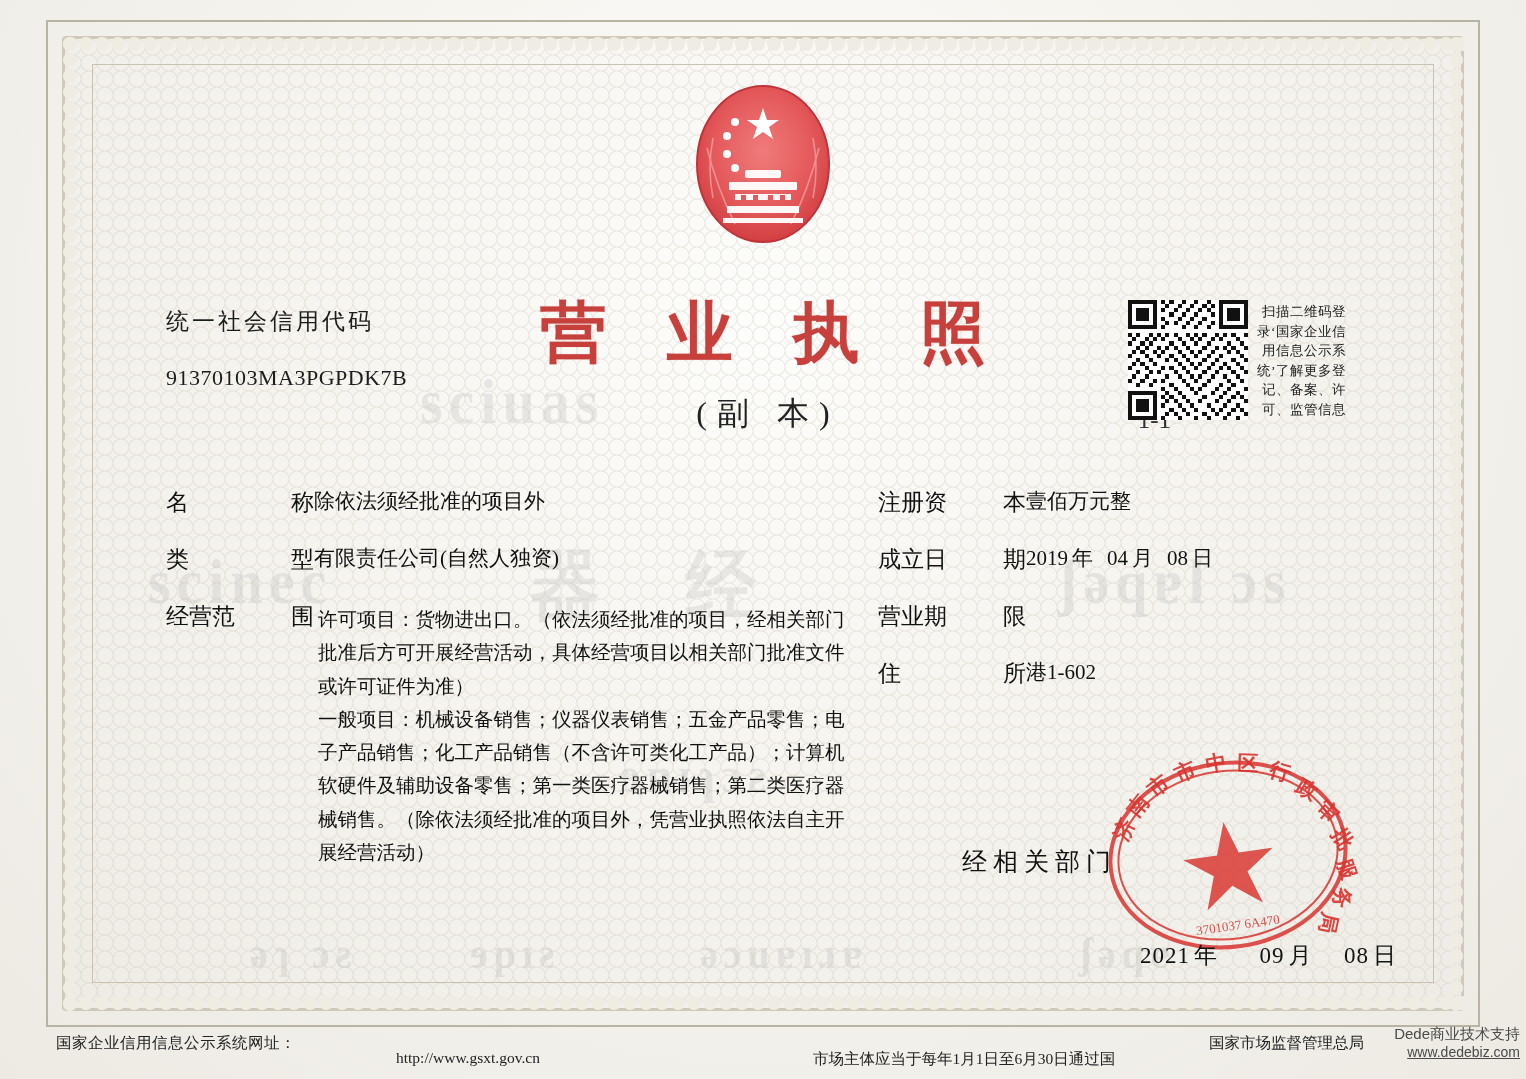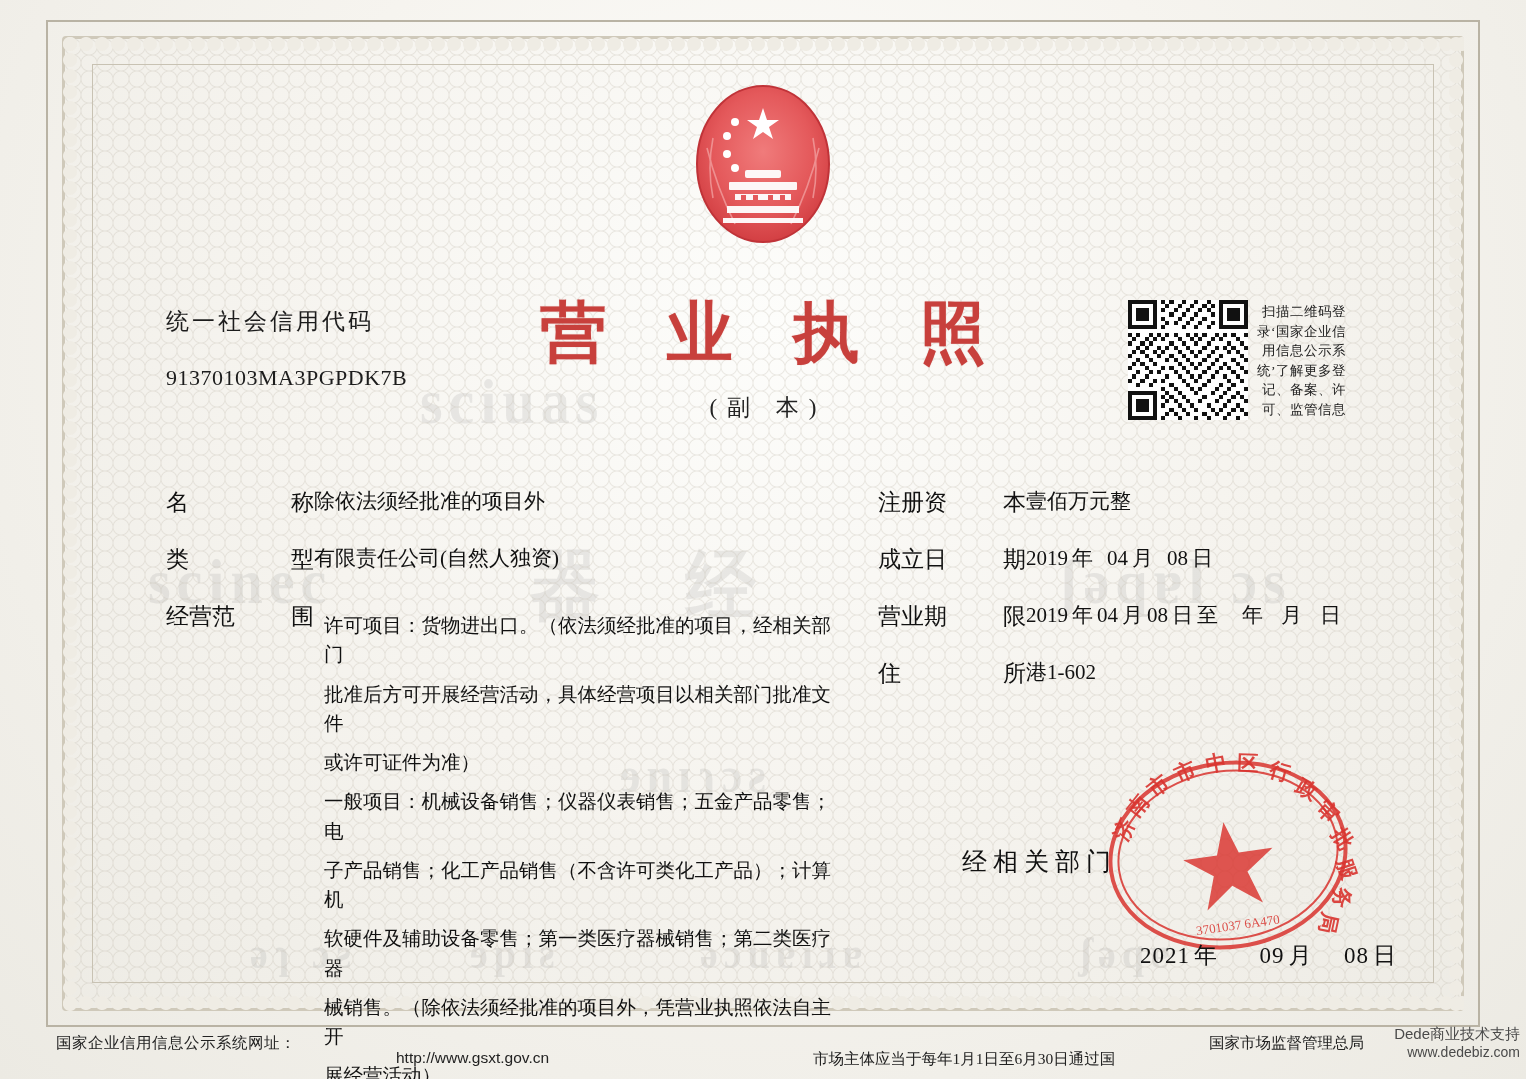--- a/index.html
+++ b/index.html
@@ -63,21 +63,21 @@
     position:absolute;left:50%;top:288px;transform:translateX(-50%);
     text-align:center;width:620px;
   }
   .title-main{
     font-size:66px;letter-spacing:22px;color:#c8403c;
     font-weight:bold;text-indent:22px;
     font-family:"Liberation Serif","DejaVu Serif",serif;
     text-shadow:0 0 1px rgba(180,40,40,.4);
   }
   .title-sub{
-    margin-top:14px;font-size:23px;color:#222;letter-spacing:10px;
+    margin-top:14px;font-size:32px;color:#222;letter-spacing:10px;
     text-indent:10px;
   }
   .title-num{
     position:absolute;right:-98px;bottom:2px;font-size:25px;color:#333;
   }
 
   
   .code-block{position:absolute;left:166px;top:306px;}
   .code-label{font-size:23px;letter-spacing:3px;color:#1c1c1c;}
   .code-value{margin-top:28px;font-size:22px;letter-spacing:.5px;color:#1c1c1c;
@@ -98,21 +98,21 @@
   .row .lbl{
     font-size:23px;color:#111;letter-spacing:0;
     width:148px;flex:0 0 148px;
     display:flex;justify-content:space-between;
   }
   .row .val{
     font-size:21px;color:#111;line-height:1.42;flex:1;
   }
   .rowtight{margin-bottom:20px;}
   .scope .val{font-size:19.5px;line-height:1.5;}
-  .scope .val p{margin:10px;}
+  .scope .val p{margin:4px;}
 
   .dateline{font-size:21px;letter-spacing:0;}
   .dateline span.sep{display:inline-block;width:10px;}
   .dateline em{font-style:normal;padding:0 4px;}
 
   
   .registry{
     position:absolute;left:962px;top:845px;font-size:25px;letter-spacing:6px;color:#111;
   }
   .issue-date{
@@ -122,30 +122,30 @@
 
   
   .seal{
     position:absolute;left:1093px;top:750px;width:270px;height:210px;
     pointer-events:none;
   }
 
   
   .footer{position:absolute;left:56px;right:46px;bottom:8px;height:46px;font-size:15.5px;color:#222;}
   .f1{position:absolute;left:0;top:8px;letter-spacing:.5px;}
-  .f2{position:absolute;left:340px;top:24px;font-family:Liberation Sans, sans-serif;}
+  .f2{position:absolute;left:340px;top:24px;font-family:Liberation Serif, serif;}
   .f3{position:absolute;left:757px;top:24px;}
   .f4{position:absolute;right:116px;top:8px;}
 
   .wm-brand{
     position:absolute;right:6px;bottom:18px;text-align:right;
     font-size:15px;color:#4a4a4a;line-height:1.25;
     font-family:"Liberation Sans",sans-serif;
   }
-  .wm-brand .b2{font-size:14px;}
+  .wm-brand .b2{font-size:14px;text-decoration:underline;}
 </style>
 </head>
 <body>
 
 <div id="cert">
 
   <div class="watermark" style="left:420px;top:368px;">sciuas</div>
   <div class="watermark" style="left:148px;top:548px;">scinec</div>
   <div class="watermark" style="left:530px;top:540px;font-size:70px;letter-spacing:34px;">器    经</div>
   <div class="watermark" style="left:1060px;top:548px;">ʃəqɐl ɔs</div>
@@ -500,23 +500,20 @@
       <div class="val dateline">
         <span>2019</span><em>年</em><span class="sep"></span><span>04</span><em>月</em><span class="sep"></span><span>08</span><em>日</em>
       </div>
     </div>
 
     <div class="row">
       <div class="lbl">
         <span>营业期</span>
         <span>限</span>
       </div>
-      <div class="val dateline" style="white-space:nowrap;">
-        <span>2019</span><em>年</em><span>04</span><em>月</em><span>08</span><em>日</em><span>至</span><span class="sep"></span><span class="sep"></span><em>年</em><span class="sep"></span><em>月</em><span class="sep"></span><em>日</em>
-      </div>
     </div>
 
     <div class="row rowtight">
       <div class="lbl">
         <span>住</span>
         <span>所</span>
       </div>
       <div class="val">
         <div>港1-602</div>
       </div>

